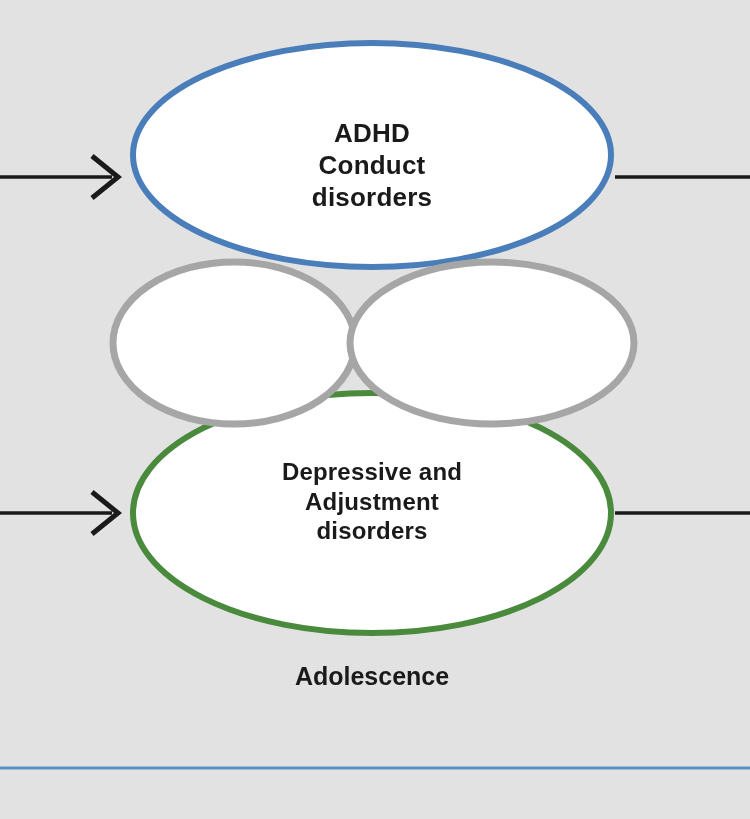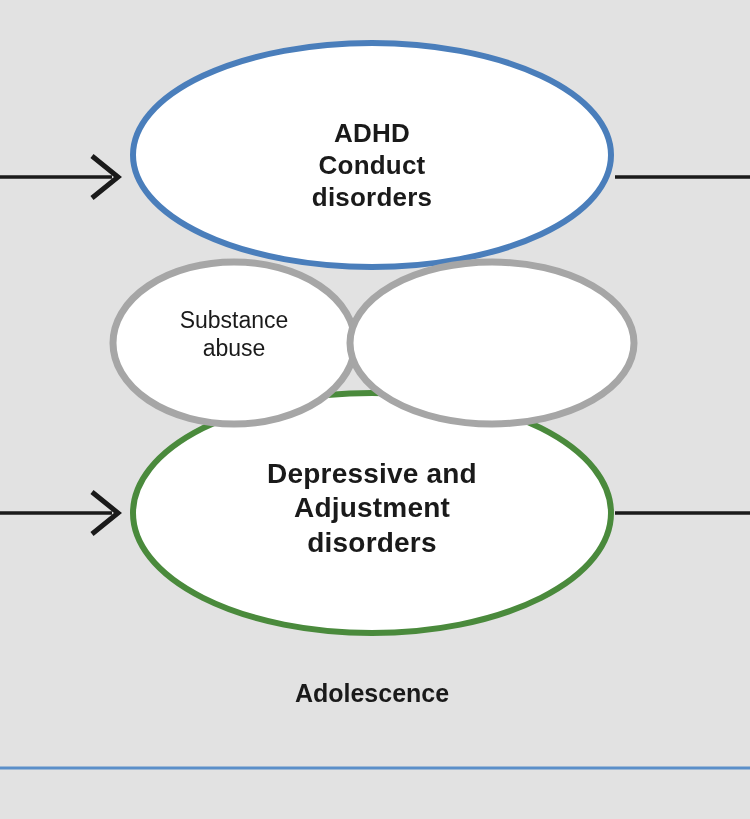--- a/index.html
+++ b/index.html
@@ -42,21 +42,21 @@
     left: 232px;
     top: 118px;
     width: 280px;
     font-size: 26px;
     letter-spacing: 0.2px;
   }
   #label-depressive {
     left: 212px;
     top: 457px;
     width: 320px;
-    font-size: 28px;
+    font-size: 24px;
     letter-spacing: 0.2px;
   }
   #label-substance {
     left: 143px;
     top: 306px;
     width: 182px;
     font-size: 23px;
     font-weight: normal;
   }
   #label-energetic {
@@ -66,21 +66,21 @@
     font-size: 23px;
     font-weight: normal;
   }
   .sup-marker {
     font-size: 0.62em;
     vertical-align: super;
     line-height: 0;
   }
   #label-stage {
     left: 222px;
-    top: 678px;
+    top: 661px;
     width: 300px;
     font-size: 25px;
   }
 </style>
 </head>
 <body>
 
 <div id="canvas">
 
   <svg id="diagram-svg" viewBox="0 0 750 819">
@@ -106,22 +106,20 @@
 
     <ellipse cx="492" cy="343" rx="142" ry="81" fill="#ffffff" stroke="#a6a6a6" stroke-width="7"></ellipse>
 
     <line x1="0" y1="768" x2="750" y2="768" stroke="#5b8fc9" stroke-width="3"></line>
   </svg>
 
   <div class="node-label label-bold" id="label-adhd">ADHD
 Conduct
 disorders</div>
 
-  <div class="node-label" id="label-substance">Substance
-abuse</div>
 
 
   <div class="node-label label-bold" id="label-depressive">Depressive and
 Adjustment
 disorders</div>
 
   <div class="node-label label-bold" id="label-stage">Adolescence</div>
 
 </div>
 

